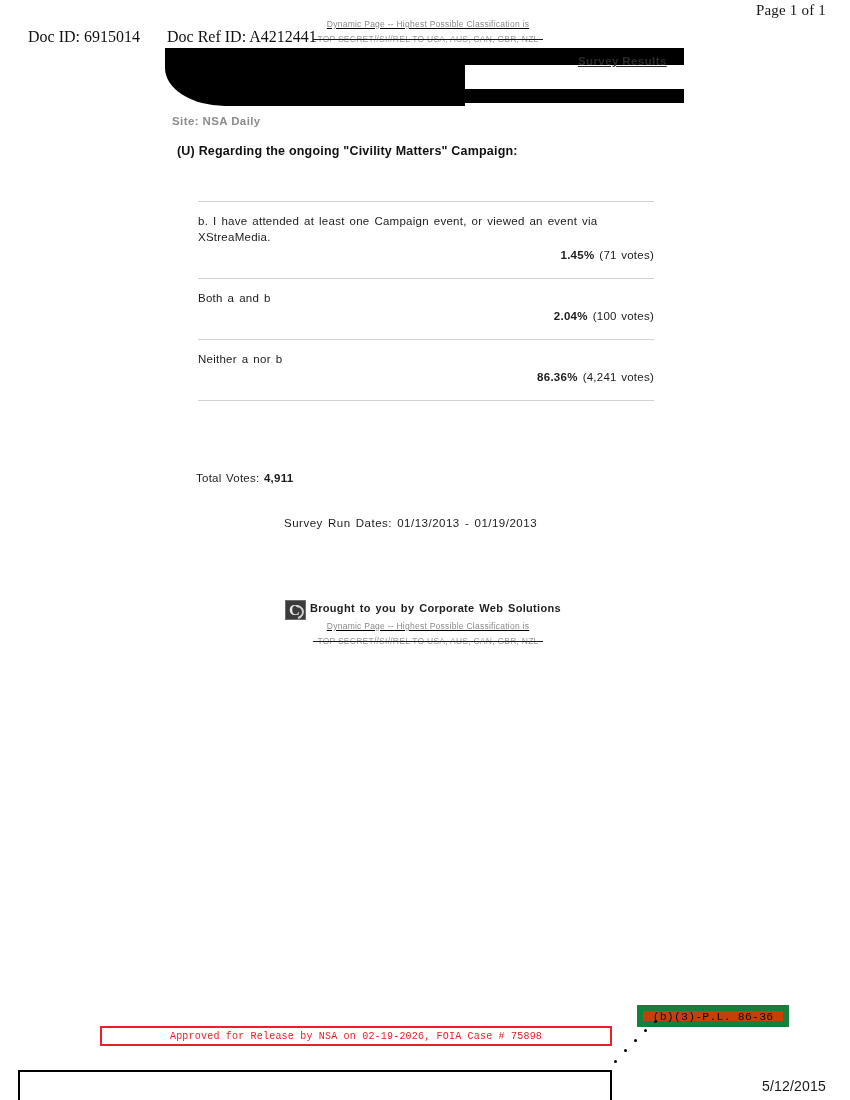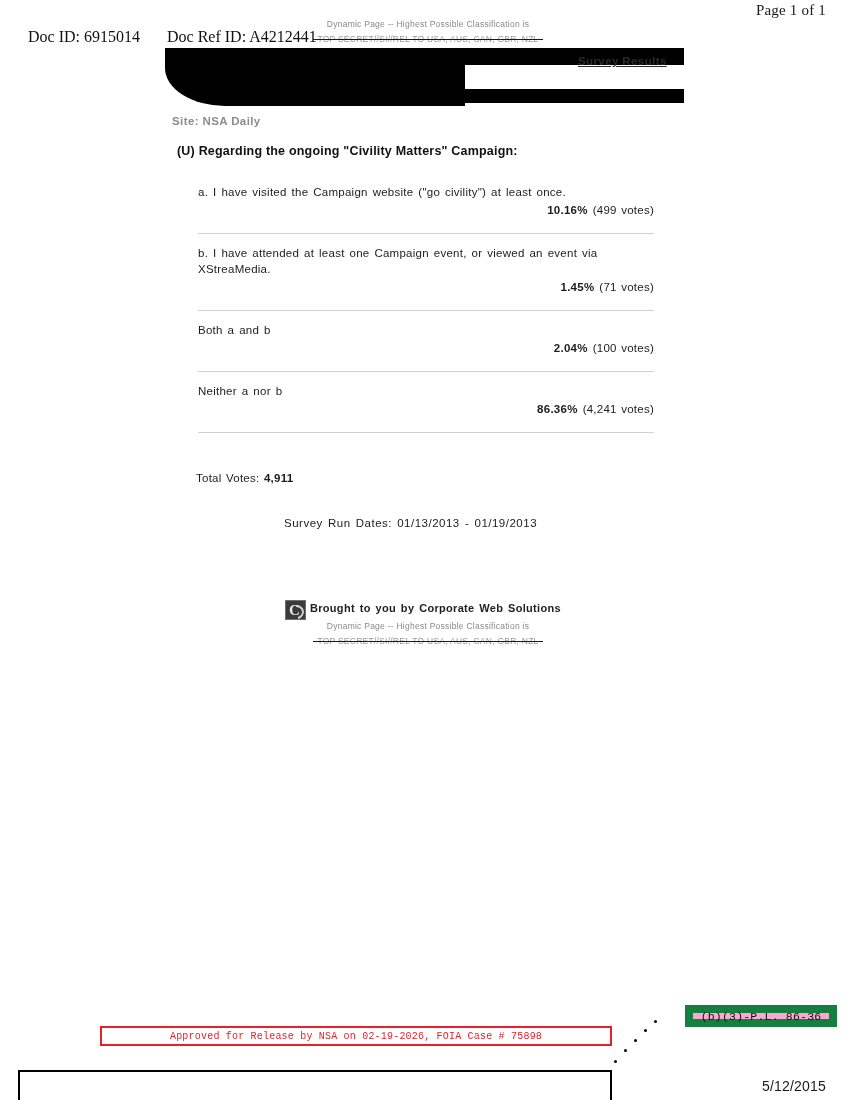--- a/index.html
+++ b/index.html
@@ -44,20 +44,21 @@
     color: #111;
     white-space: nowrap;
   }
 
   
   .classbanner {
     position: absolute;
     text-align: center;
     width: 300px;
     line-height: 1.05;
+    text-decoration: underline;
   }
   .classbanner .l1 {
     font-size: 8.5px;
     color: #8a8a8a;
     letter-spacing: .25px;
     white-space: nowrap;
   }
   .classbanner .l2 {
     font-size: 8.5px;
     color: #9a9a9a;
@@ -155,24 +156,23 @@
     border: 2px solid #e8202a; box-sizing: border-box;
     display: flex; align-items: center; justify-content: center;
   }
   .foia-stamp span {
     font-family: Liberation Mono, monospace; font-size: 10px; color: #e8202a;
     letter-spacing: .2px; white-space: nowrap;
   }
 
   .exemption-box {
     position: absolute; left: 637px; top: 1005px; width: 152px; height: 22px;
-    border: 8px solid #15803d; box-sizing: border-box;
+    border: 6px solid #15803d; box-sizing: border-box;
     display: flex; align-items: center; justify-content: center;
-    background: #f9a8d4;
-    margin-left: 48px;
+    background: #c2410c;
   }
   .exemption-box span {
     font-family: "Liberation Mono", monospace; font-size: 11.5px; color: #111;
     letter-spacing: .2px; white-space: nowrap;
   }
 
   .leader { position: absolute; left: 610px; top: 1020px; width: 46px; height: 48px; }
   .leader i {
     position: absolute; width: 3px; height: 3px; background: #000; border-radius: 50%;
   }
@@ -206,26 +206,20 @@
   <div class="mast-bottombar"></div>
 </div>
 <div class="mast-tab active">Site Surveys</div>
 <div class="mast-tab link">Survey Results</div>
 
 <div class="site-label">Site: NSA Daily</div>
 <div class="question">(U) Regarding the ongoing "Civility Matters" Campaign:</div>
 
 <div class="options">
 
-  <div class="option">
-    <div class="opt-text">a. I have visited the Campaign website ("go civility") at least once.</div>
-    <div class="opt-result">
-      <span class="opt-pct">10.16%</span><span class="opt-votes">(499 votes)</span>
-    </div>
-  </div>
   <div class="divider"></div>
 
   <div class="option">
     <div class="opt-text">b. I have attended at least one Campaign event, or viewed an event via XStreaMedia.</div>
     <div class="opt-result">
       <span class="opt-pct">1.45%</span><span class="opt-votes">(71 votes)</span>
     </div>
   </div>
   <div class="divider"></div>
 

